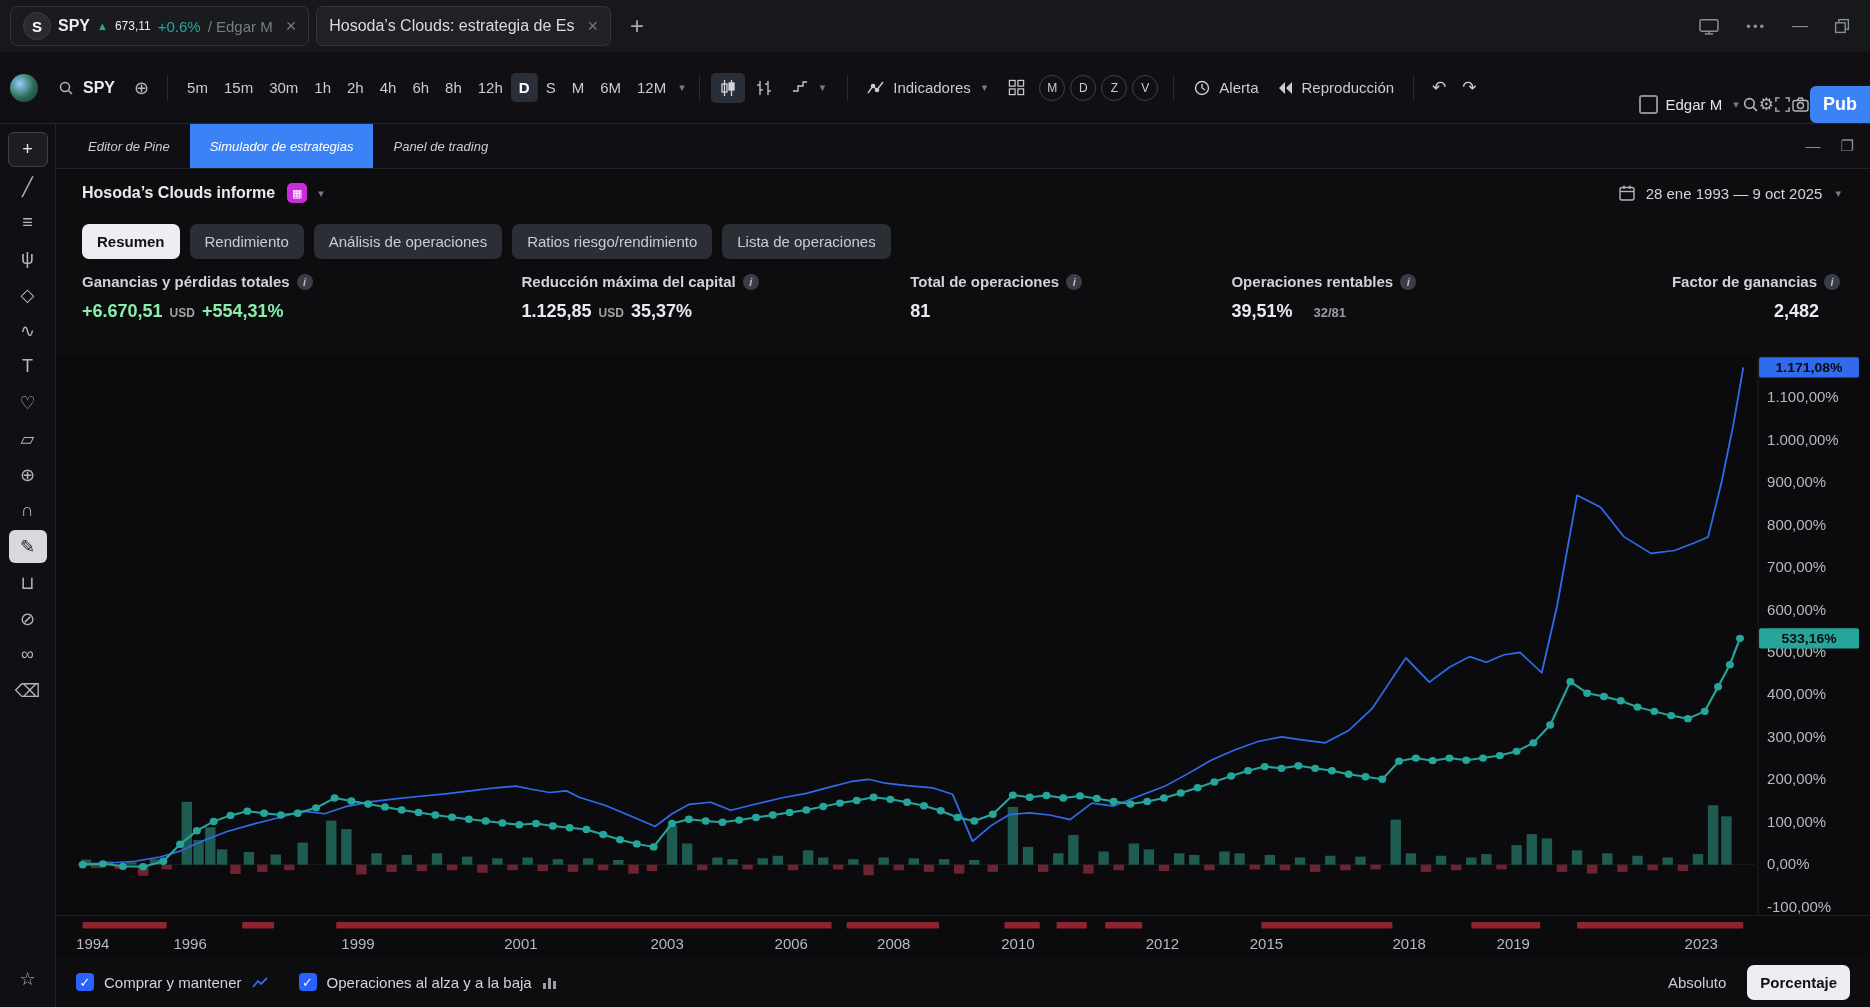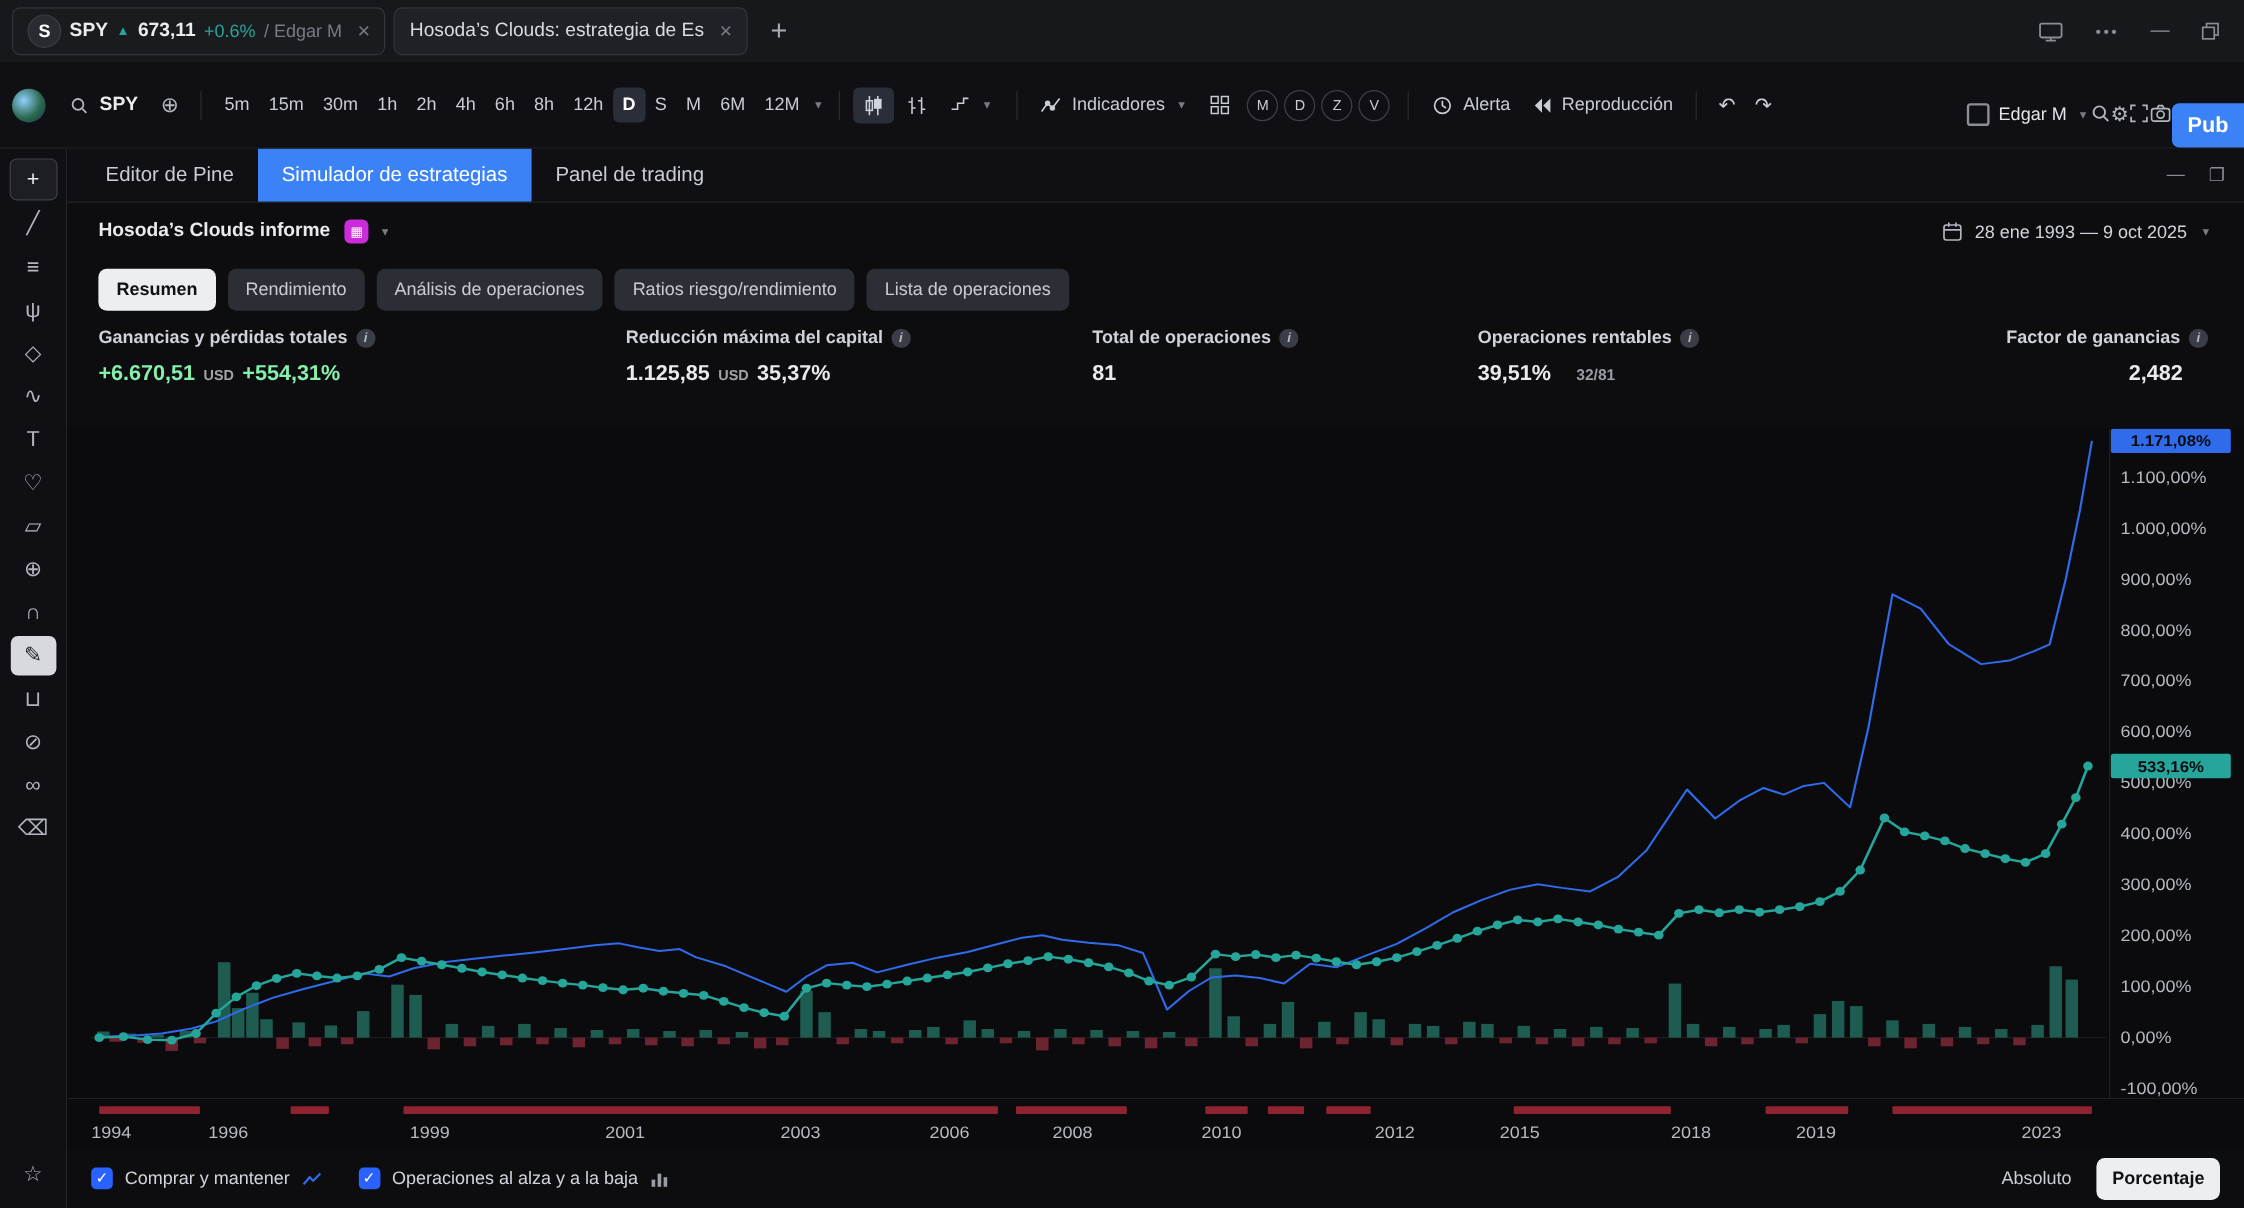--- a/index.html
+++ b/index.html
@@ -5,21 +5,21 @@
   html,body{margin:0;padding:0;background:#0b0b0e;}
   body{width:1870px;height:1007px;overflow:hidden;color:#d1d4dc;font-family:"Liberation Sans","DejaVu Sans",sans-serif;}
   .app{width:1870px;height:1007px;display:flex;flex-direction:column;}
   
   .browser-bar{flex:0 0 52px;background:#17181c;display:flex;align-items:center;padding-left:10px;}
   .tab{height:38px;display:flex;align-items:center;gap:7px;padding:0 12px;border:1px solid #34353a;border-radius:7px;margin-right:7px;background:#1a1b1f;white-space:nowrap;}
   .tab.tab-active{background:#202126;}
   .sym-logo{width:26px;height:26px;border-radius:50%;background:#2a2b30;border:1px solid #3c3d42;color:#fff;font-weight:700;font-size:15px;display:flex;align-items:center;justify-content:center;}
   .t-sym{font-weight:700;font-size:16px;color:#eaecef;}
   .t-dir{color:#26a69a;font-size:11px;}
-  .t-price{font-weight:700;font-size:16px;color:#eaecef;text-align:right;}
+  .t-price{font-weight:400;font-size:12px;color:#eaecef;text-align:right;}
   .t-chg{color:#26a69a;font-size:15px;text-align:right;}
   .t-rest{color:#787b86;font-size:15px;}
   .t-title{color:#d8dade;font-size:16px;max-width:300px;overflow:hidden;text-overflow:ellipsis;}
   .t-close{color:#787b86;font-size:18px;margin-left:6px;cursor:pointer;}
   .newtab{color:#a8abb3;font-size:24px;margin:0 12px;}
   .bar-right{margin-left:auto;display:flex;align-items:center;gap:26px;padding-right:20px;color:#8b8e96;}
   .more{letter-spacing:2px;font-size:13px;}
   .win-min{font-size:16px;}
   
   .toolbar{flex:0 0 46px;background:#101014;border-bottom:1px solid #232429;display:flex;align-items:center;padding:0 10px;gap:2px;}
@@ -29,38 +29,38 @@
   .sep{width:1px;height:24px;background:#2a2b30;margin:0 9px;}
   .tf-group{display:flex;align-items:center;}
   .tf{background:none;border:none;color:#c9ccd3;font-size:15px;padding:6px 8px;border-radius:5px;font-family:inherit;cursor:pointer;}
   .tf.active{background:#2a2e39;color:#fff;font-weight:700;}
   .chev{color:#787b86;font-size:11px;padding:0 3px;}
   .tb-btn{display:flex;align-items:center;gap:8px;color:#c9ccd3;background:none;border:none;font-size:15px;padding:6px 8px;border-radius:5px;font-family:inherit;cursor:pointer;}
   .tb-btn.selected{background:#2a2e39;}
   .letters{display:flex;align-items:center;gap:5px;margin:0 4px;}
   .circle-letter{width:24px;height:24px;border:1px solid #3e4049;border-radius:50%;display:flex;align-items:center;justify-content:center;font-size:12px;color:#c9ccd3;cursor:pointer;}
   .arrow-ico{font-size:17px;color:#c9ccd3;padding:4px 7px;cursor:pointer;}
-  .tb-right{margin-left:auto;display:flex;align-items:flex-start;gap:0;margin-top:34px;}
+  .tb-right{margin-left:auto;display:flex;align-items:center;gap:0;margin-top:34px;}
   .user-box{display:flex;align-items:center;gap:8px;font-size:15px;color:#e2e4e8;cursor:pointer;}
   .user-square{width:15px;height:15px;border:2px solid #8b8e96;border-radius:3px;}
   .gear{font-size:17px;color:#b2b5be;}
   .pub{background:#3b82f6;color:#fff;border:none;font-weight:700;font-size:18px;padding:8px 13px;border-radius:6px 0 0 6px;font-family:Liberation Sans, sans-serif;margin-right:-10px;cursor:pointer;}
   
   .content{flex:1;display:flex;min-height:0;}
   .rail{flex:0 0 55px;background:#101014;border-right:1px solid #232429;display:flex;flex-direction:column;align-items:center;padding-top:8px;}
   .tools{display:flex;flex-direction:column;align-items:center;gap:3px;}
   .tool{width:38px;height:33px;display:flex;align-items:center;justify-content:center;color:#b2b5be;font-size:18px;border-radius:6px;cursor:pointer;}
   .tool.active{border:1px solid #3e4049;background:#1c1e24;color:#e8eaed;}
   .tool.selected{background:#d7d9de;color:#1a1b1f;}
   .rail-bottom{margin-top:auto;padding-bottom:12px;}
   .main{flex:1;display:flex;flex-direction:column;background:#0d0d10;min-width:0;}
   
   .panel-tabs-row{flex:0 0 44px;display:flex;align-items:center;border-bottom:1px solid #232429;background:#101014;}
   .ptabs{display:flex;height:100%;padding-left:12px;}
-  .ptab{display:flex;align-items:center;padding:0 20px;font-size:17px;color:#c9ccd3;cursor:pointer;}
+  .ptab{display:flex;align-items:center;padding:0 20px;font-size:13px;color:#c9ccd3;cursor:pointer;font-style:italic;}
   .ptab.active{background:#3b82f6;color:#fff;}
   .ptab-actions{margin-left:auto;display:flex;gap:20px;color:#8b8e96;padding-right:16px;font-size:15px;}
   
   .report-row{flex:0 0 48px;display:flex;align-items:center;padding:0 26px;}
   .report-title{font-weight:700;font-size:16px;color:#e8eaed;}
   .script-ico{width:20px;height:20px;border-radius:5px;background:#cb2bd8;display:inline-flex;align-items:center;justify-content:center;margin:0 8px 0 12px;color:#fff;font-size:11px;cursor:pointer;}
   .report-right{margin-left:auto;display:flex;align-items:center;gap:10px;font-size:15px;color:#d1d4dc;cursor:pointer;}
   
   .pills{flex:0 0 48px;display:flex;align-items:center;gap:10px;padding:0 26px;}
   .pill{background:#2b2e34;color:#c9ccd3;border:none;border-radius:7px;padding:9px 15px;font-size:15px;font-family:inherit;cursor:pointer;white-space:nowrap;}

